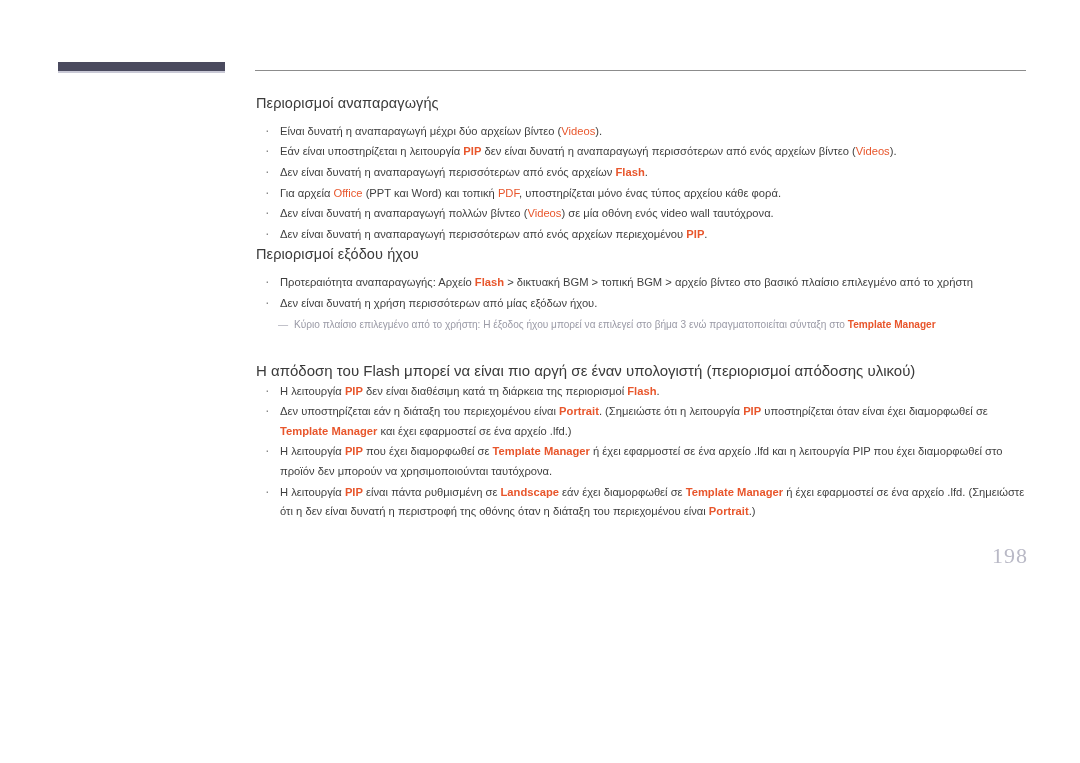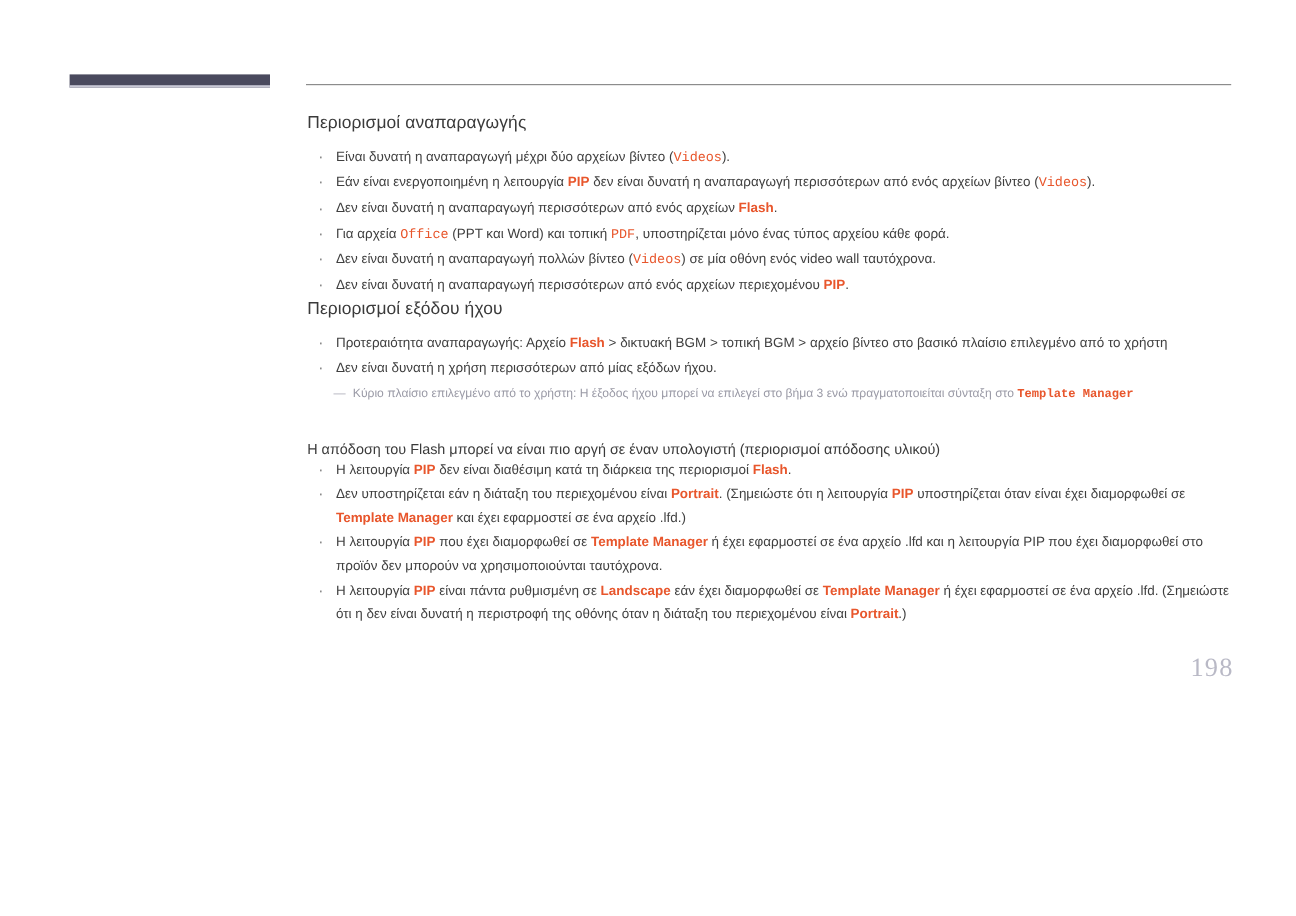--- a/index.html
+++ b/index.html
@@ -106,21 +106,20 @@
     color: #b0b0bb;
     font-size: 10.1px;
   }
   .note-line .hl {
     color: #e8562c;
     font-weight: bold;
   }
 
   .hl {
     color: #e8562c;
-    font-family: Liberation Mono, monospace;
   }
   .hl-b {
     color: #e8562c;
     font-weight: bold;
     text-align: right;
   }
 
   .chapter-chip {
     display: inline-block;
     background: #e8c85c;
@@ -129,21 +128,21 @@
     line-height: 1.2;
     padding: 2px 5px 3px 5px;
     margin: 0;
   }
   .chip-wrap {
     margin-top: 28px;
     margin-bottom: 0;
   }
 
   p.body-para {
-    font-size: 12px;
+    font-size: 15px;
     font-weight: 400;
     color: #3a3a3a;
     margin: 28px 0 0 0;
     line-height: 1.35;
   }
 
   .page-number {
     position: absolute;
     right: 52px;
     bottom: 32px;
@@ -162,21 +161,21 @@
   <div class="header-rule">
     <div class="header-tab"></div>
     <div class="header-line"></div>
   </div>
 
   <div class="content">
 
     <h2 class="section-title">Περιορισμοί αναπαραγωγής</h2>
     <ul class="bullets">
         <li><span>Είναι δυνατή η αναπαραγωγή μέχρι δύο αρχείων βίντεο (</span><span class="hl">Videos</span><span>).</span></li>
-        <li><span>Εάν είναι ενεργοποιημένη η λειτουργία </span><span class="hl-b">PIP</span><span> δεν είναι δυνατή η αναπαραγωγή περισσότερων από ενός αρχείων βίντεο (</span><span class="hl">Videos</span><span>).</span></li>
+        <li><span>Εάν είναι υποστηρίζεται η λειτουργία </span><span class="hl-b">PIP</span><span> δεν είναι δυνατή η αναπαραγωγή περισσότερων από ενός αρχείων βίντεο (</span><span class="hl">Videos</span><span>).</span></li>
         <li><span>Δεν είναι δυνατή η αναπαραγωγή περισσότερων από ενός αρχείων </span><span class="hl-b">Flash</span><span>.</span></li>
         <li><span>Για αρχεία </span><span class="hl">Office</span><span> (PPT και Word) και τοπική </span><span class="hl">PDF</span><span>, υποστηρίζεται μόνο ένας τύπος αρχείου κάθε φορά.</span></li>
         <li><span>Δεν είναι δυνατή η αναπαραγωγή πολλών βίντεο (</span><span class="hl">Videos</span><span>) σε μία οθόνη ενός video wall ταυτόχρονα.</span></li>
         <li><span>Δεν είναι δυνατή η αναπαραγωγή περισσότερων από ενός αρχείων περιεχομένου </span><span class="hl-b">PIP</span><span>.</span></li>
       </ul>
 
     <h2 class="section-title gap-before">Περιορισμοί εξόδου ήχου</h2>
     <ul class="bullets">
         <li><span>Προτεραιότητα αναπαραγωγής: Αρχείο </span><span class="hl-b">Flash</span><span> &gt; δικτυακή BGM &gt; τοπική BGM &gt; αρχείο βίντεο στο βασικό πλαίσιο επιλεγμένο από το χρήστη</span></li>
         <li><span>Δεν είναι δυνατή η χρήση περισσότερων από μίας εξόδων ήχου.</span></li>

